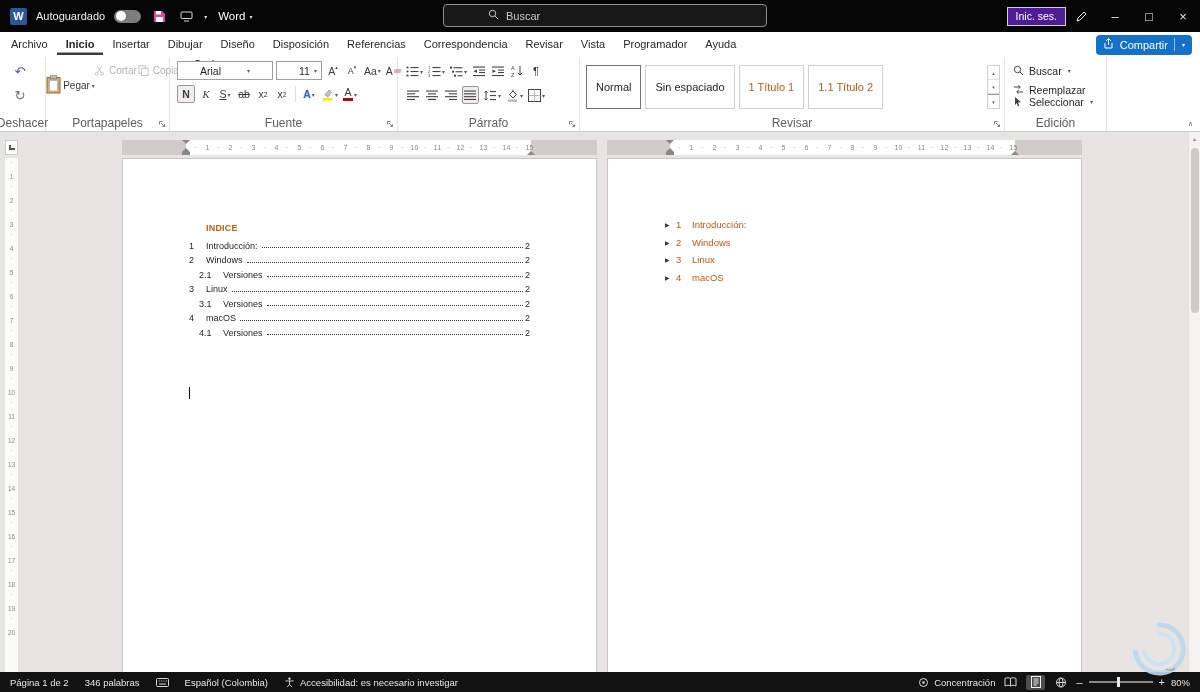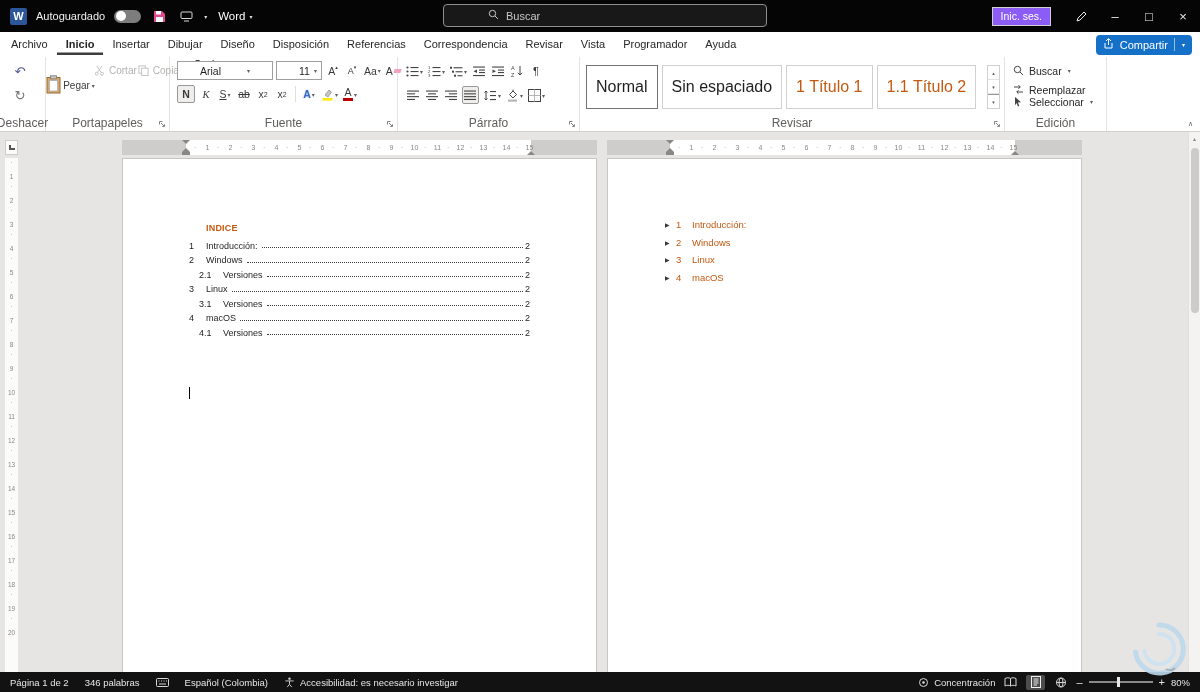--- a/index.html
+++ b/index.html
@@ -12,21 +12,21 @@
 .tb-left{display:flex;align-items:center;gap:9px}
 .wlogo{width:17px;height:17px;background:var(--logo-blue,#2B579A);color:#fff;font-size:11px;font-weight:700;display:flex;align-items:center;justify-content:center;border-radius:2px}
 .autosave-label{font-size:11px;color:#f0f0f0}
 .toggle{width:27px;height:13px;border-radius:7px;background:#7d7d7d;position:relative;display:inline-block}
 .knob{position:absolute;left:1.5px;top:1.5px;width:10px;height:10px;border-radius:50%;background:#fff}
 .tb-ic{display:inline-flex;align-items:center;justify-content:center;width:18px;height:18px}
 .tb-chev{font-size:6px;color:#ddd}
 .appmenu{display:flex;align-items:center;gap:4px;font-size:11.5px;color:#fff;margin-left:2px}
 .tb-search{position:absolute;left:443px;top:4px;width:324px;height:23px;border:1px solid #8f8f8f;border-radius:4px;background:#181818;display:flex;align-items:center;gap:7px;padding-left:44px;color:#c9c9c9;font-size:11px}
 .tb-right{position:absolute;right:0;top:0;height:32px;display:flex;align-items:center}
-.signin{border:1px solid #cfcfcf;color:#fff;font-size:10.5px;padding:2.5px 8px;margin-right:24px;background:#8b5cf6}
+.signin{border:1px solid #cfcfcf;color:#fff;font-size:10.5px;padding:2.5px 8px;margin-right:9px;background:#4c1d95}
 .penbtn{margin-right:10px;display:flex;align-items:center}
 .wc{width:34px;height:32px;display:flex;align-items:center;justify-content:center;color:#e8e8e8;font-size:13px}
 
 
 .tabrow{height:25px;background:#fff;display:flex;align-items:center;padding:0 2px;position:relative;flex:none}
 .rtab{padding:4px 9px 5px;font-size:11px;color:#262626;white-space:nowrap}
 .rtab.active{font-weight:700;box-shadow:inset 0 -2.5px 0 #3d3d3d}
 .share-btn{position:absolute;right:8px;top:2.5px;height:20px;background:var(--share-blue,#1571C8);border-radius:4px;color:#fff;font-size:11px;display:flex;align-items:center;padding:0 7px;gap:6px}
 .share-div{width:1px;height:13px;background:rgba(255,255,255,.55)}
 .share-btn .drop{color:#fff}
@@ -47,21 +47,21 @@
 .combo .drop{margin-left:auto}
 .disabled{color:#b3b1af}
 .paste-btn{position:absolute;left:6px;top:2px;width:36px;height:53px;display:flex;align-items:center;justify-content:center;gap:1px;font-size:10px;color:#3b3a39}
 .clip-col{position:absolute;left:48px;top:5px;display:flex;flex-direction:row;gap:1px}
 .clip-item{display:flex;align-items:center;gap:4px;font-size:10px;height:16px}
 .fc{display:inline-flex;flex-direction:column;align-items:center;line-height:9px}
 .fc .bar{width:10px;height:3px;background:var(--fontcolor-red,#C00000);margin-top:1px}
 .eraser{width:7px;height:4px;background:#f2a2c0;margin-left:1px;transform:skewX(-18deg)}
 .fx{color:#3a66c4;font-weight:700;text-shadow:0 0 2px #9db9ef}
 .stylecards{position:absolute;left:6px;top:8px;display:flex;gap:4px}
-.stylecard{height:44px;border:1px solid #d2d0ce;background:#fff;display:flex;align-items:center;justify-content:center;font-size:16px;padding:0 9px;white-space:nowrap;color:#201f1e}
+.stylecard{height:44px;border:1px solid #d2d0ce;background:#fff;display:flex;align-items:center;justify-content:center;font-size:11px;padding:0 9px;white-space:nowrap;color:#201f1e}
 .stylecard.sel{border-color:#767472}
 .stylecard.org{color:var(--heading-orange,#C45911)}
 .sg-arrows{height:44px;width:13px;border:1px solid #d2d0ce;display:flex;flex-direction:column}
 .sg-arrows span{flex:1;display:flex;align-items:center;justify-content:center;font-size:5px;color:#555;border-bottom:1px solid #e4e2e0}
 .sg-arrows span:last-child{border-bottom:none}
 .ed-item{display:flex;align-items:center;gap:5px;font-size:10.5px;color:#262626;height:17px;position:absolute;left:8px}
 .collapse-chev{position:absolute;right:7px;bottom:3px;font-size:7px;color:#605e5c}
 
 
 .workspace{flex:1;position:relative;background:#e7e5e4;overflow:hidden}

